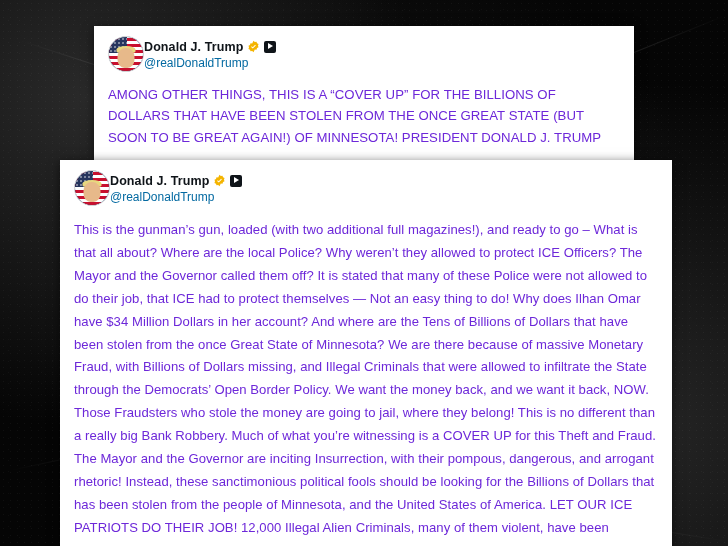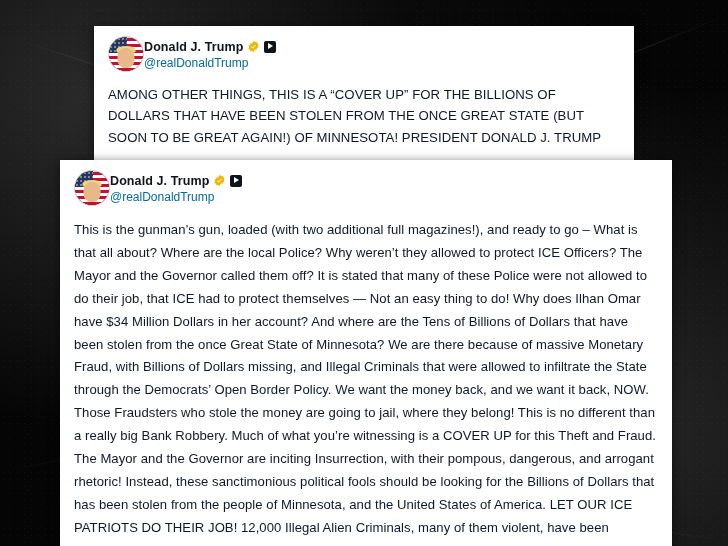--- a/index.html
+++ b/index.html
@@ -166,21 +166,21 @@
   }
   .handle {
     font-size: 12px;
     color: #0369a1;
     margin-top: 2px;
   }
   .body-text {
     margin-top: 12px;
     font-size: 13.2px;
     line-height: 1.62;
-    color: #0f172a;
+    color: #6d28d9;
     letter-spacing: 0.05px;
     white-space: pre-wrap;
   }
   .post-bottom .body-text {
     margin-top: 13px;
     font-size: 13.1px;
     line-height: 1.75;
   }
 </style>
 </head>

